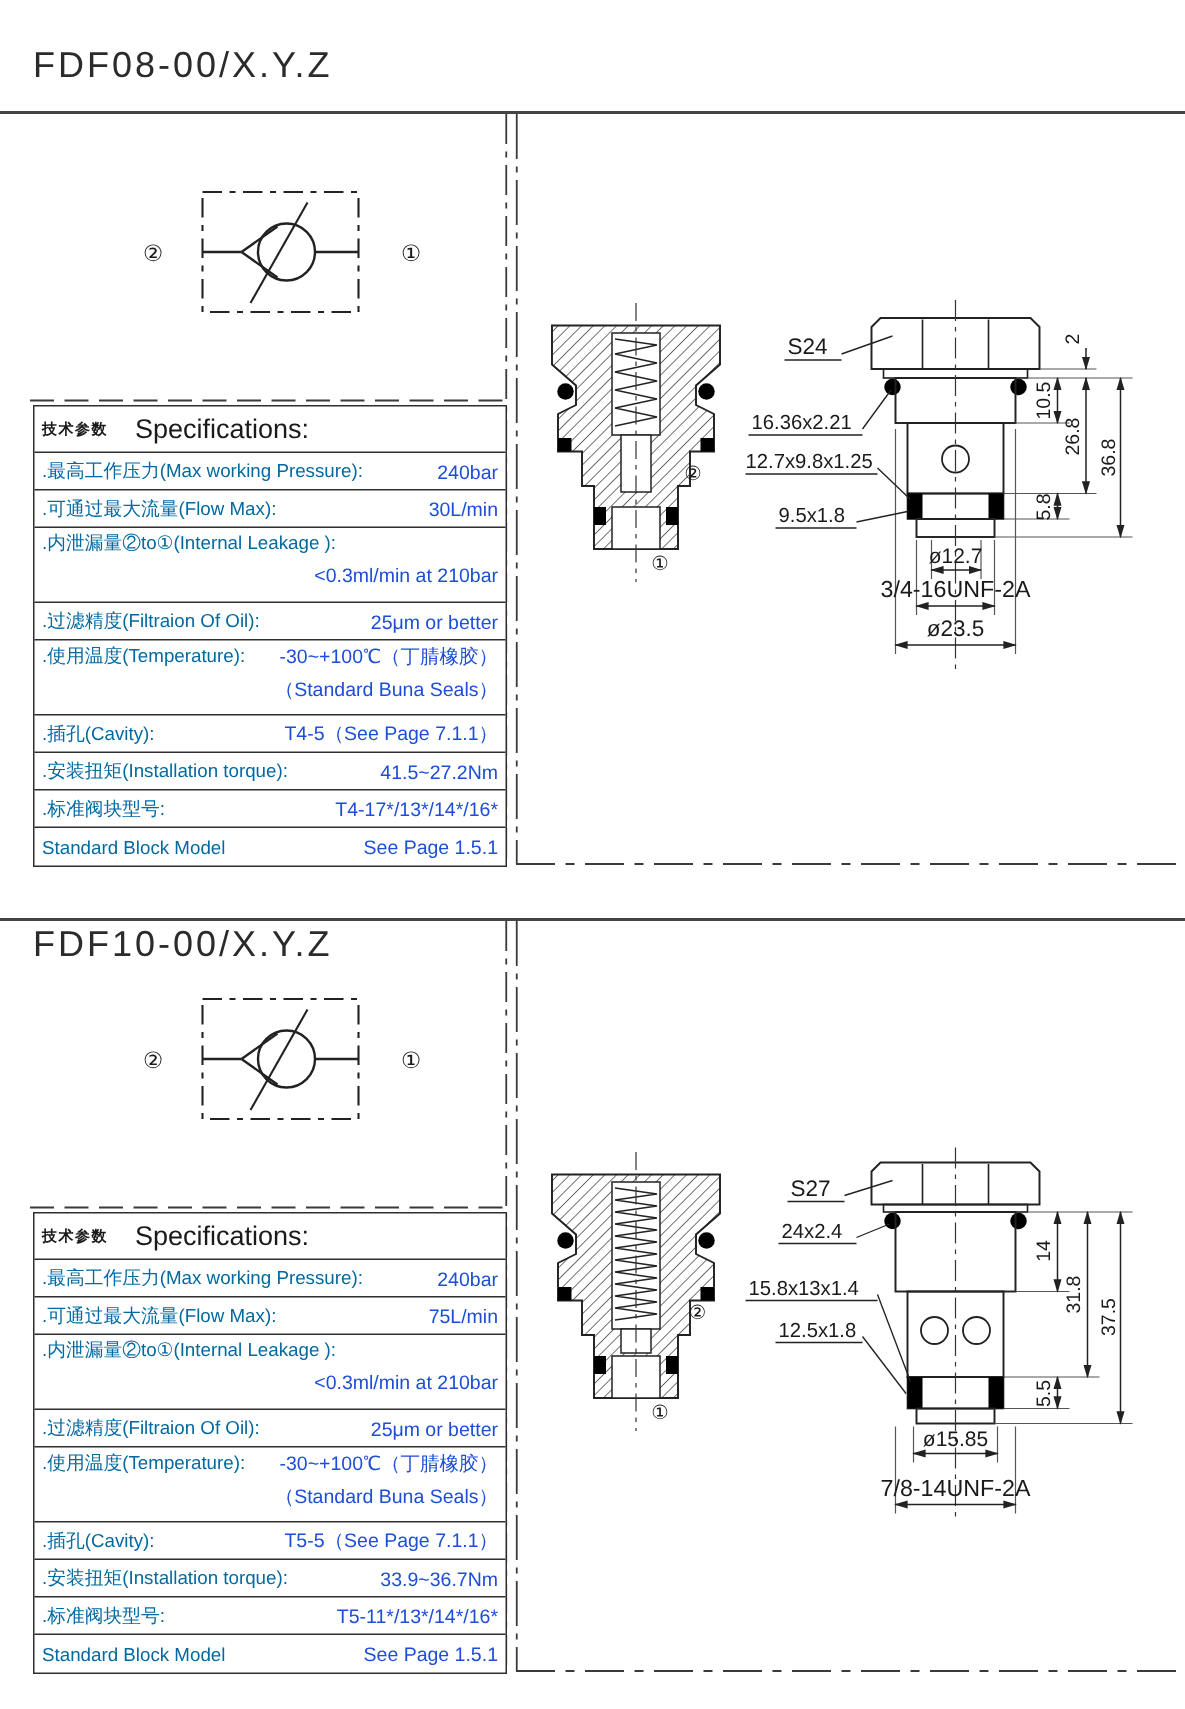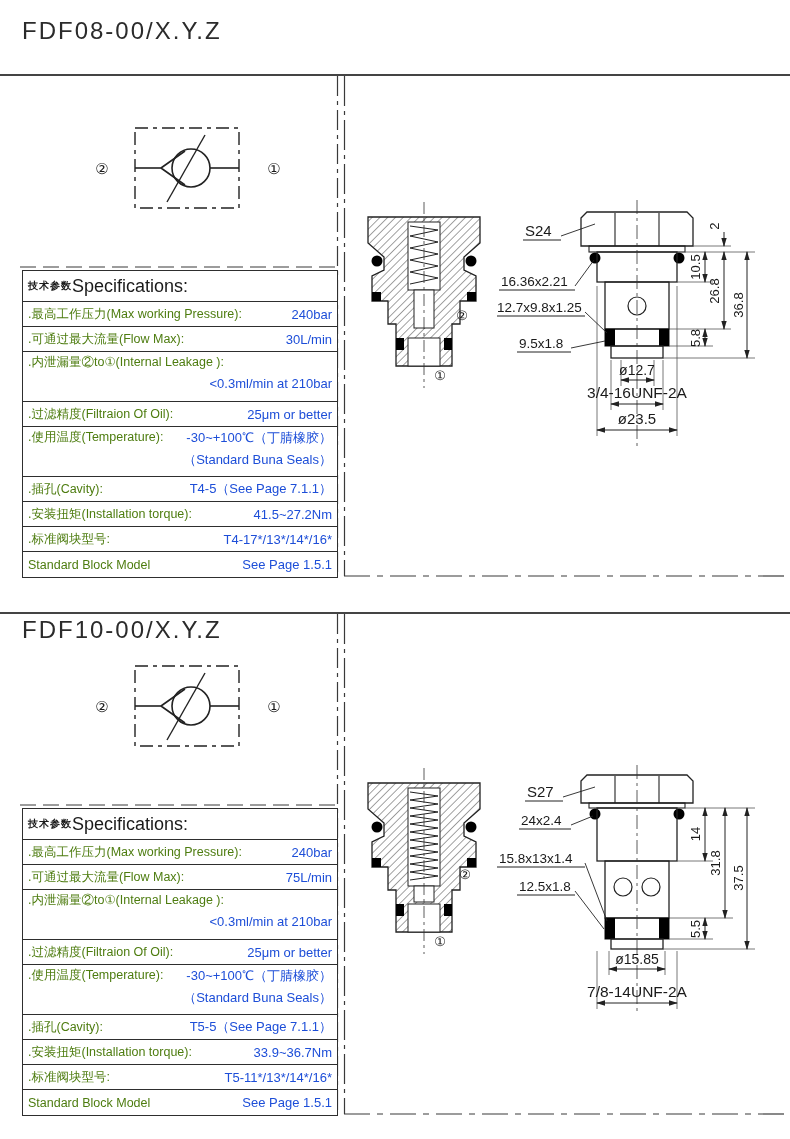--- a/index.html
+++ b/index.html
@@ -6,49 +6,49 @@
   body{width:790px;height:1139px;position:relative;background:#fff;
        font-family:"Liberation Sans",sans-serif;color:#1a1a1a;overflow:hidden}
   .abs{position:absolute}
   .sec-title{position:absolute;left:22px;font-size:24px;letter-spacing:2px;
              color:#2b2b2b;font-weight:400;white-space:nowrap}
   .spec-table{position:absolute;left:22px;width:316px;border:1.6px solid #2e2e2e;
               background:#fff;box-sizing:border-box}
   .sr{display:flex;justify-content:space-between;align-items:center;
       border-bottom:1.5px solid #2e2e2e;padding:1px 5px;box-sizing:border-box;height:25px}
   .sr:last-child{border-bottom:none}
-  .lbl{font-size:12.5px;white-space:nowrap;color:#4d7c0f}
+  .lbl{font-size:12.5px;white-space:nowrap;color:#0369a1}
   .val{font-size:13px;white-space:nowrap;color:#1d4ed8}
   .sr2{display:block;border-bottom:1.5px solid #2e2e2e;padding:2px 5px;
        box-sizing:border-box;height:50px}
   .sr2 .line{display:flex;justify-content:space-between;align-items:flex-start;height:22px}
   .sr2 .line.r{justify-content:flex-end}
   .hdr{height:31px;justify-content:flex-start;align-items:center}
   .hdr .cn{font-size:10px;font-weight:700;letter-spacing:1px}
-  .hdr .en{font-size:18px;font-weight:400}
+  .hdr .en{font-size:18px;margin-left:18px;font-weight:400}
   svg text{font-family:"Liberation Sans",sans-serif;fill:#1a1a1a}
   svg{overflow:visible}
 </style>
 </head>
 <body>
 
 <svg class="abs" style="left:0;top:0" width="790" height="1139" viewBox="0 0 790 1139">
   <line x1="0" y1="75" x2="790" y2="75" stroke="#444" stroke-width="2"></line>
   <line x1="0" y1="613" x2="790" y2="613" stroke="#444" stroke-width="2"></line>
   <line x1="337.5" y1="76" x2="337.5" y2="576" stroke="#3a3a3a" stroke-width="1.2" stroke-dasharray="20 5 4 5"></line>
   <line x1="344.5" y1="76" x2="344.5" y2="576" stroke="#3a3a3a" stroke-width="1.2" stroke-dasharray="30 5 4 5"></line>
   <line x1="337.5" y1="614" x2="337.5" y2="1114" stroke="#3a3a3a" stroke-width="1.2" stroke-dasharray="20 5 4 5"></line>
   <line x1="344.5" y1="614" x2="344.5" y2="1114" stroke="#3a3a3a" stroke-width="1.2" stroke-dasharray="30 5 4 5"></line>
   <line x1="20" y1="267" x2="338" y2="267" stroke="#3a3a3a" stroke-width="1.2" stroke-dasharray="16 7"></line>
   <line x1="20" y1="805" x2="338" y2="805" stroke="#3a3a3a" stroke-width="1.2" stroke-dasharray="16 7"></line>
   <line x1="344" y1="576" x2="788" y2="576" stroke="#3a3a3a" stroke-width="1.2" stroke-dasharray="26 7 6 7"></line>
   <line x1="344" y1="1114" x2="788" y2="1114" stroke="#3a3a3a" stroke-width="1.2" stroke-dasharray="26 7 6 7"></line>
 </svg>
 
-<div class="sec-title" style="top:17px">FDF08-00/X.Y.Z</div>
+<div class="sec-title" style="top:30px">FDF08-00/X.Y.Z</div>
 
 <svg class="abs" style="left:78px;top:122px" width="230" height="95" viewBox="0 0 230 95">
   <text x="24" y="52" font-size="15" text-anchor="middle">②</text>
   <rect x="57" y="6" width="104" height="80" fill="none" stroke="#222" stroke-width="1.4" stroke-dasharray="13 5 4 5"></rect>
   <line x1="57" y1="46" x2="83" y2="46" stroke="#222" stroke-width="1.6"></line>
   <circle cx="113" cy="46" r="19" fill="none" stroke="#222" stroke-width="1.6"></circle>
   <path d="M83,46 L107,29 M83,46 L107,63" fill="none" stroke="#222" stroke-width="1.6"></path>
   <line x1="132" y1="46" x2="161" y2="46" stroke="#222" stroke-width="1.6"></line>
   <line x1="127" y1="13" x2="89" y2="80" stroke="#222" stroke-width="1.4"></line>
   <text x="196" y="52" font-size="15" text-anchor="middle">①</text>

